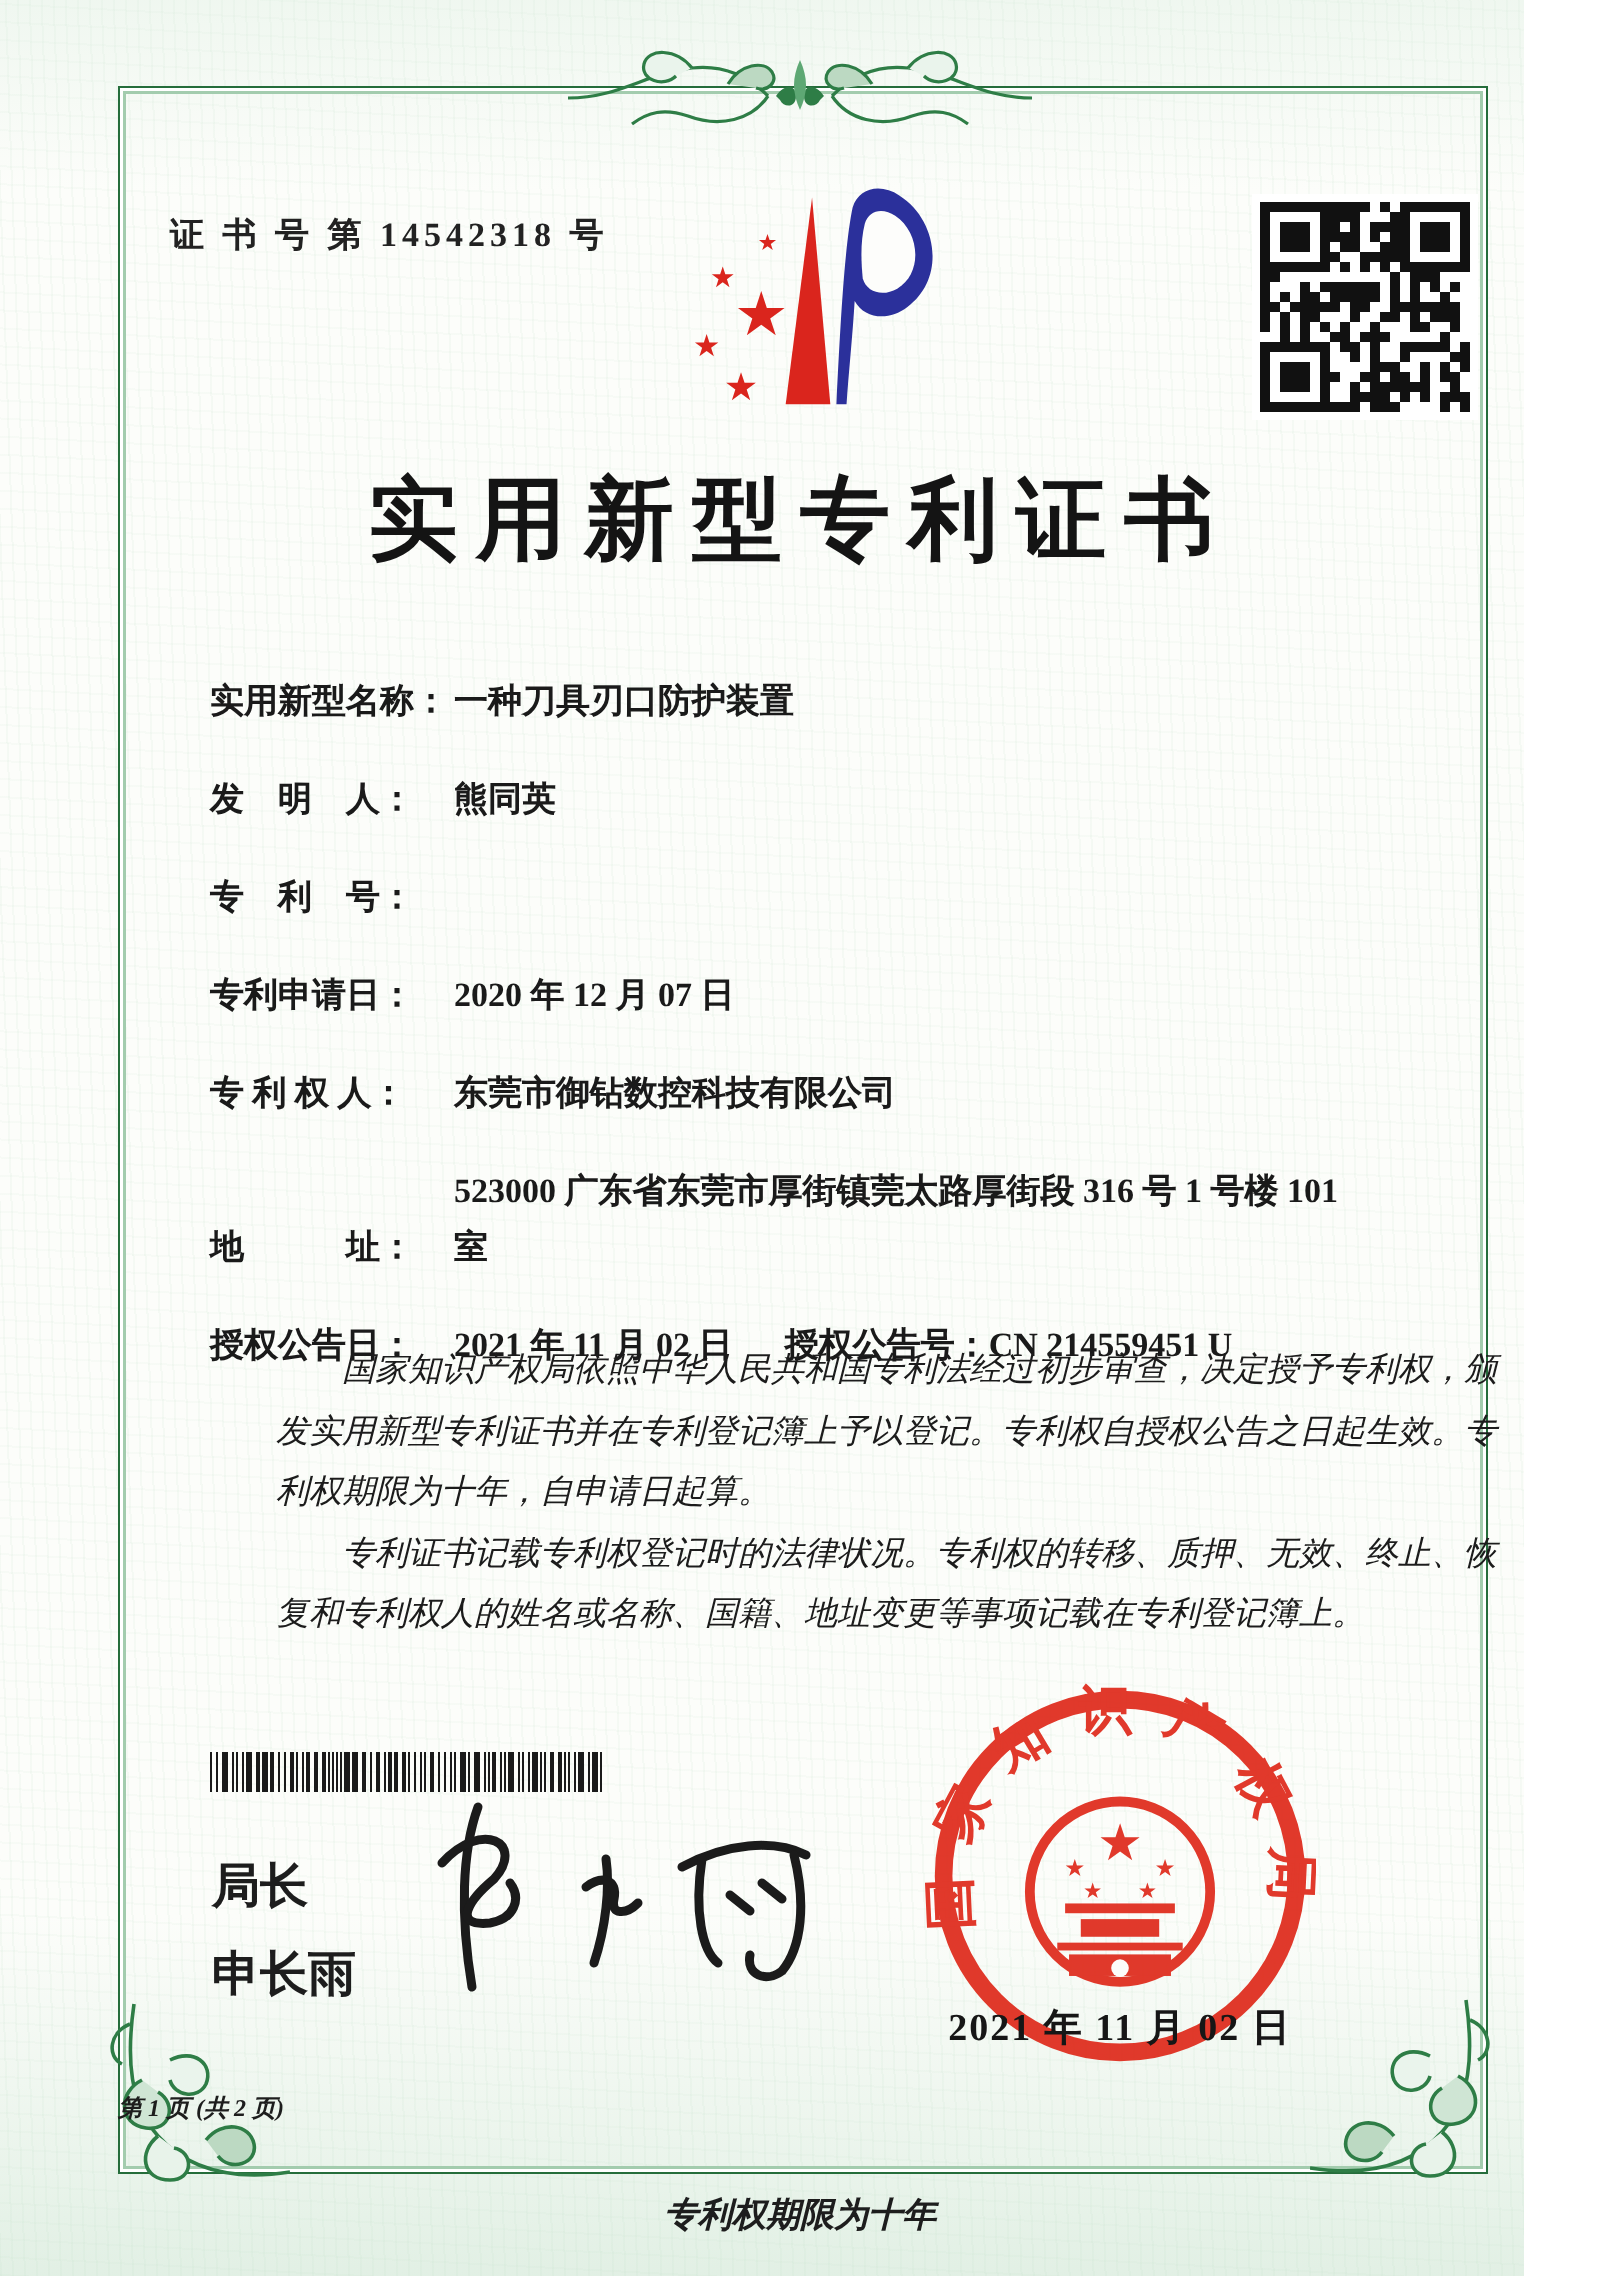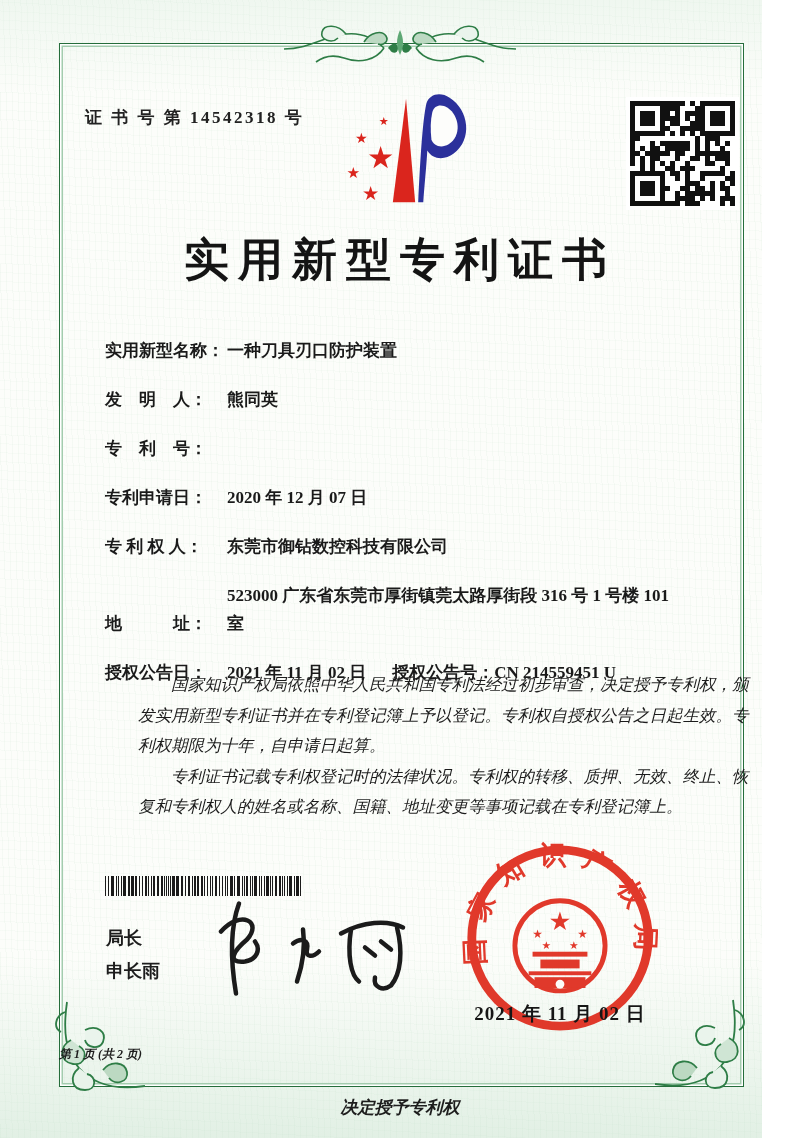--- a/index.html
+++ b/index.html
@@ -43,21 +43,21 @@
   .addr .fvalue{max-width:448px;}
   .grant-row .pair2{margin-left:26px;display:flex;}
   .paras{
     position:absolute;left:98px;top:670px;width:614px;
     font-size:16.5px;font-style:italic;line-height:1.85;color:#1c1c1c;margin-left:40px;
   }
   .paras p{margin:0;text-indent:2em;font-weight:500;}
   .barcode{position:absolute;left:105px;top:876px;width:200px;height:20px;}
   .signer{
     position:absolute;left:106px;top:922px;
-    font-size:18px;line-height:1.85;font-weight:600;
+    font-size:24px;line-height:1.85;font-weight:600;
     font-family:"Liberation Sans","DejaVu Sans",sans-serif;
   }
   .signature{position:absolute;left:205px;top:890px;width:210px;height:118px;}
   .seal{position:absolute;left:462px;top:840px;width:196px;height:196px;opacity:.93;}
   .seal-date{
     position:absolute;left:458px;top:1001px;width:204px;
     text-align:center;font-size:19px;font-weight:600;letter-spacing:1px;color:#161616;z-index:3;
   }
   .page-note{
     position:absolute;left:59px;top:1046px;width:640px;
@@ -538,15 +538,15 @@
         <rect x="80" y="122" width="40" height="9"></rect>
         <rect x="68" y="134" width="64" height="4"></rect>
         <rect x="74" y="140" width="52" height="11"></rect>
       </g>
       <circle cx="100" cy="147" r="4.5" fill="#fdfdfb"></circle>
     </g>
   </svg>
   <div class="seal-date">2021 年 11 月 02 日</div>
 
   <div class="page-note">第 1 页 (共 2 页)</div>
-  <div class="back-note">决定授予专利权</div>
+  <div class="back-note">专利权期限为十年</div>
 
 </div>
 
 </body></html>

